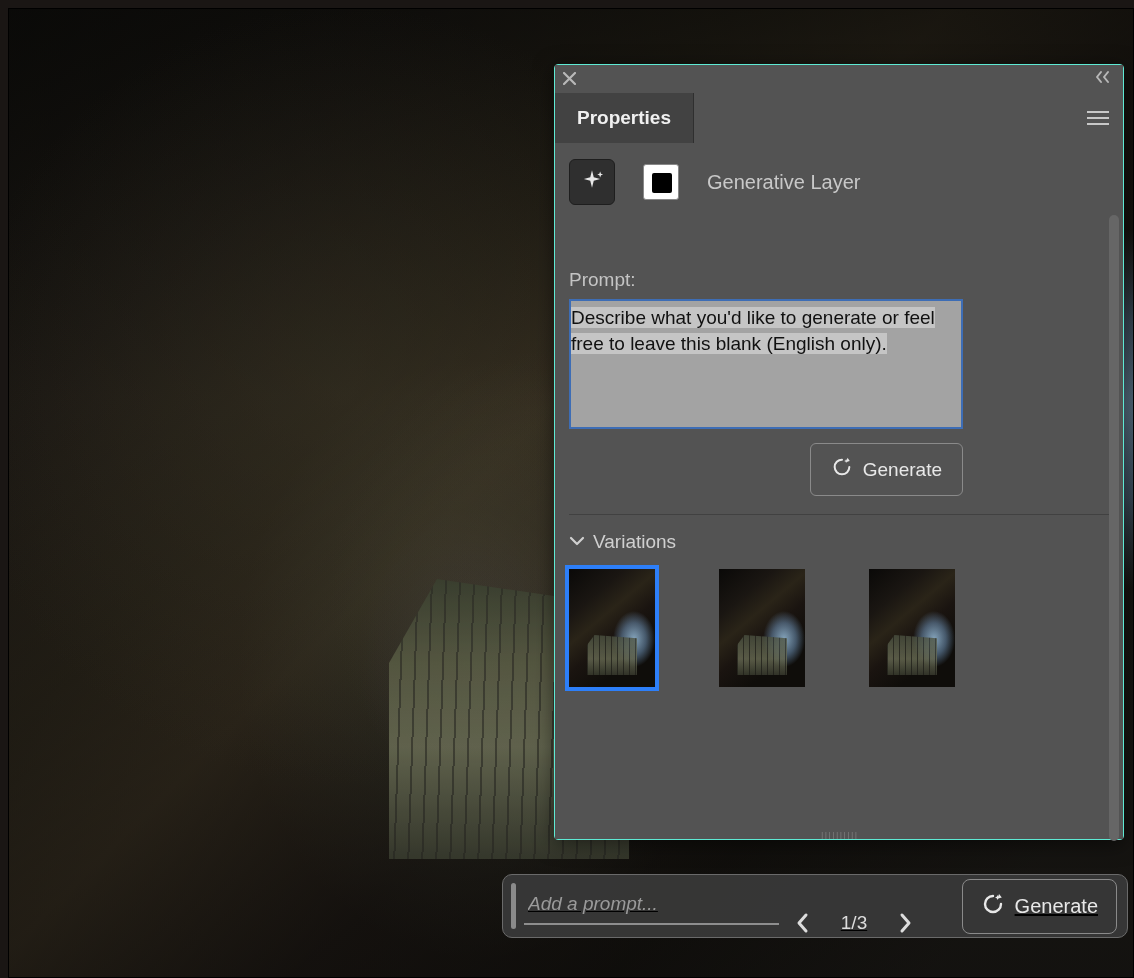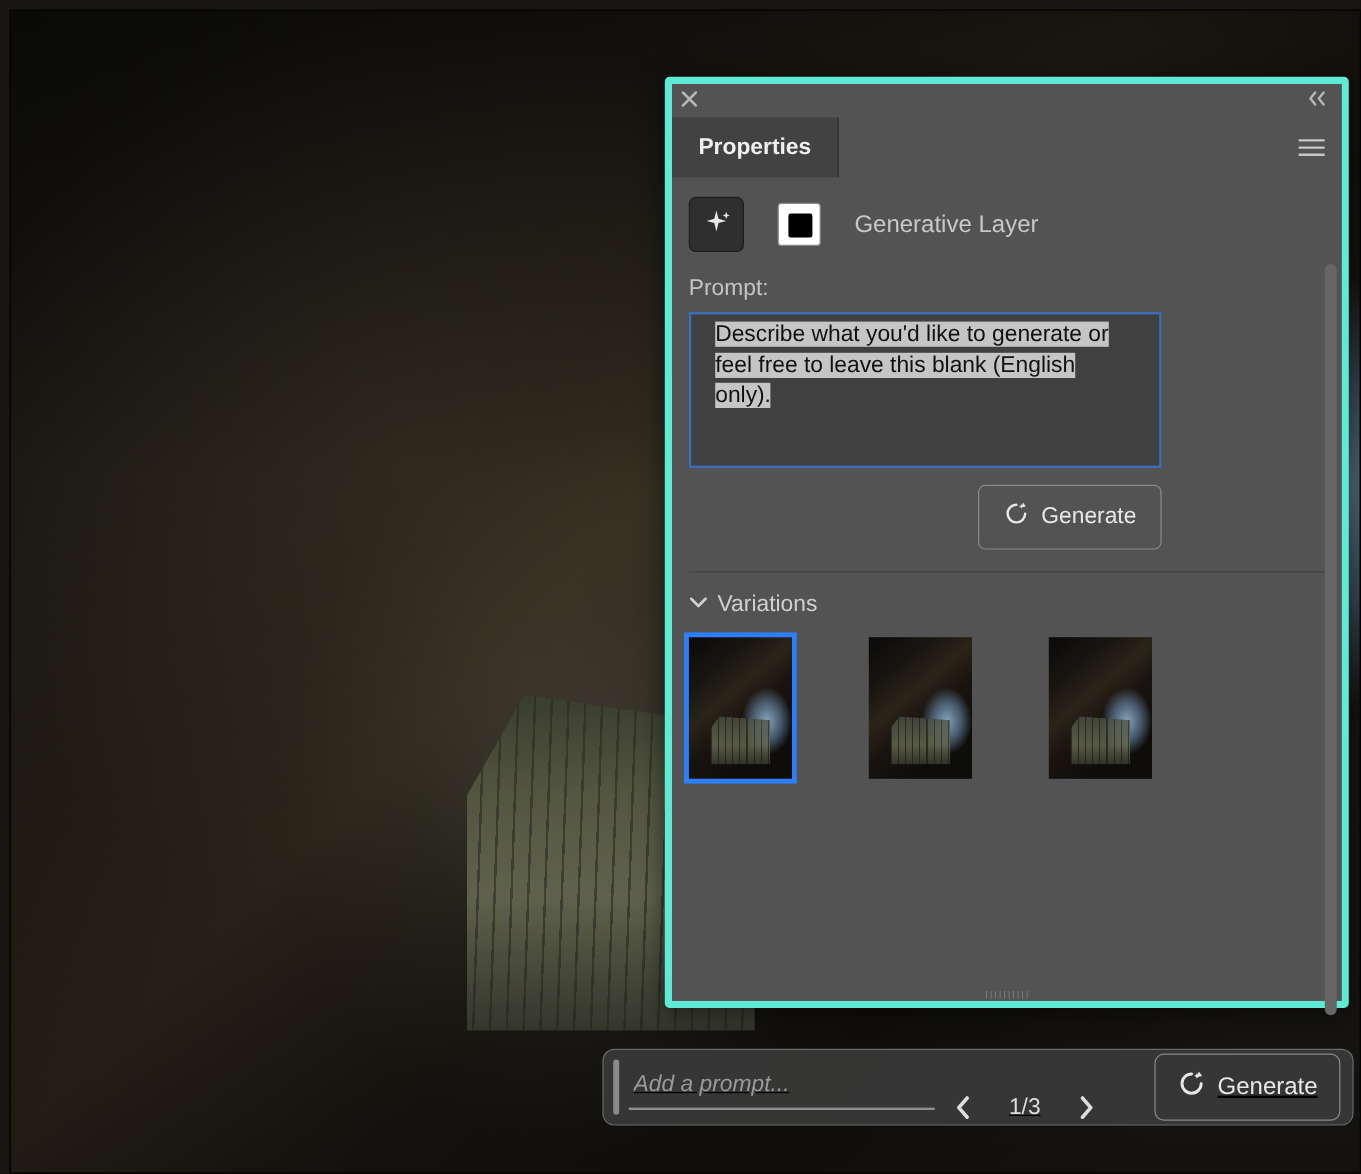--- a/index.html
+++ b/index.html
@@ -38,21 +38,21 @@
     clip-path: polygon(20% 0%, 100% 10%, 100% 100%, 0% 100%, 0% 30%);
     opacity: 0.85;
   }
   
   
   .panel {
     position: absolute;
     top: 64px; left: 554px;
     width: 570px; height: 776px;
     background: #535353;
-    border: 6px solid #5eead4;
+    border: 1px solid #5eead4;
     border-radius: 4px;
     box-shadow: 0 4px 20px rgba(0,0,0,0.5);
     display: flex;
     flex-direction: column;
     color: #d8d8d8;
   }
   .panel-titlebar {
     height: 28px;
     background: #535353;
     display: flex;
@@ -119,36 +119,37 @@
     background: #000;
     border-radius: 2px;
   }
   .layer-title {
     font-size: 20px;
     color: #c8c8c8;
   }
   
   .prompt-section {
     padding: 6px 14px 0 14px;
+    margin-top: 44px;
   }
   .prompt-label {
     color: #c4c4c4;
     font-size: 19px;
     margin-bottom: 8px;
   }
   .prompt-textarea {
     width: 394px;
     height: 130px;
-    background: #404040;
+    background: #a3a3a3;
     border: 2px solid #3d6db5;
     outline: none;
     color: #111;
     font-size: 19px;
     font-family: inherit;
-    padding: 4px 20px;
+    padding: 4px 0;
     resize: none;
     line-height: 1.35;
   }
   .prompt-hl {
     background: #c5c5c5;
     color: #111;
   }
   .gen-row {
     display: flex;
     justify-content: flex-end;

